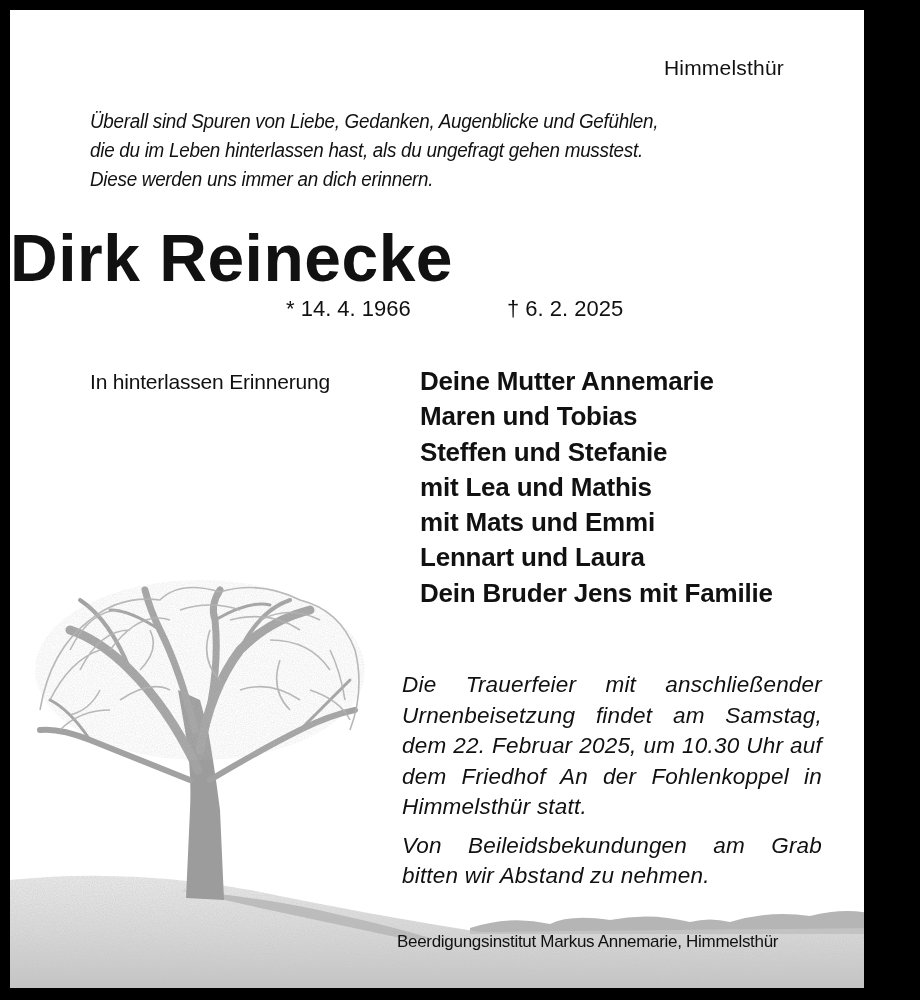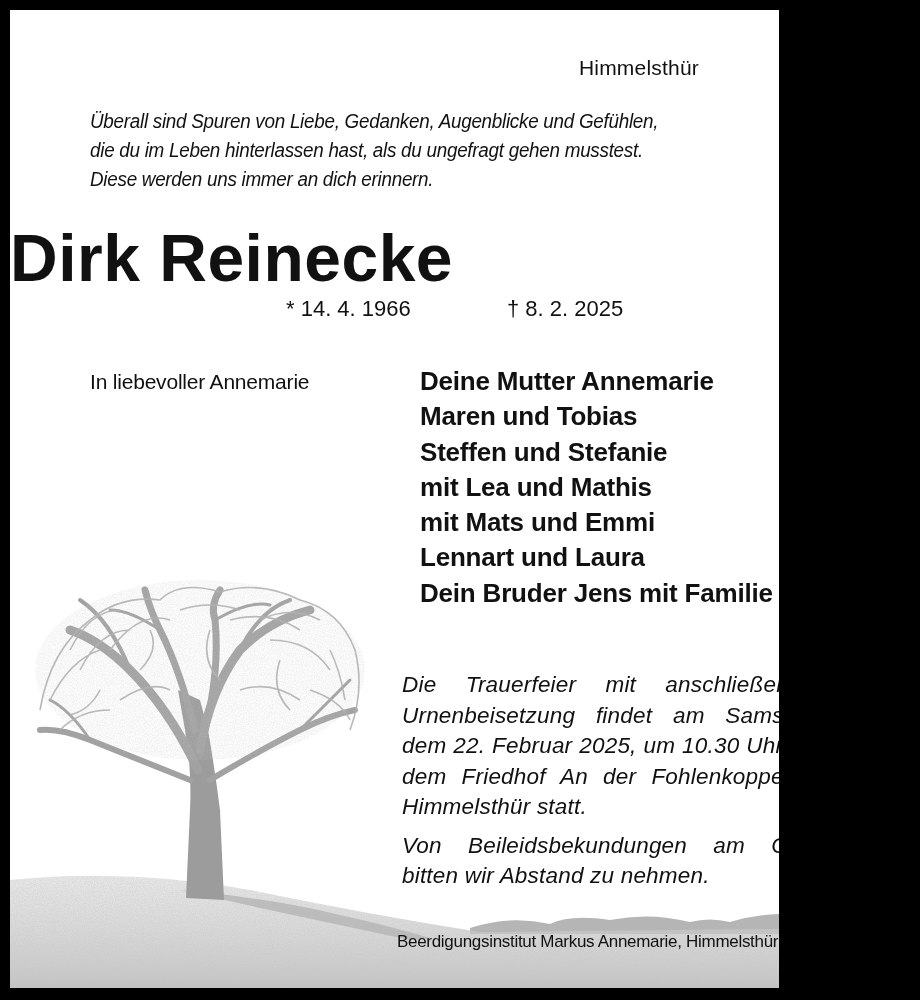--- a/index.html
+++ b/index.html
@@ -1,18 +1,18 @@
 <!DOCTYPE html>
 <html><head>
 <meta charset="utf-8">
 <style>
   html, body { margin: 0; padding: 0; background: #000; }
   body { width: 920px; height: 1000px; position: relative; overflow: hidden; }
   .frame {
-    position: absolute; left: 10px; top: 10px; width: 769px; height: 978px;
+    position: absolute; left: 10px; top: 10px; width: 854px; height: 978px;
     background: #fff; overflow: hidden;
     font-family: "Liberation Sans", "DejaVu Sans", sans-serif; color: #111;
   }
   .bg-art { position: absolute; left: 0; top: 0; width: 898px; height: 978px; }
   .place {
     position: absolute; right: 80px; top: 46px; font-size: 21px; letter-spacing: 0.2px;
   }
   .verse {
     position: absolute; left: 80px; top: 96px; font-size: 20.5px; font-style: italic;
     line-height: 29px; letter-spacing: -0.3px; transform: scaleX(0.92); transform-origin: left top;
@@ -108,24 +108,24 @@
   <div class="verse">
     <div>Überall sind Spuren von Liebe, Gedanken, Augenblicke und Gefühlen,</div>
     <div>die du im Leben hinterlassen hast, als du ungefragt gehen musstest.</div>
     <div>Diese werden uns immer an dich erinnern.</div>
   </div>
 
   <div class="name">Dirk Reinecke</div>
 
   <div class="dates">
     <span class="born">* 14. 4. 1966</span>
-    <span class="died">† 8. 2. 2025</span>
+    <span class="died">† 6. 2. 2025</span>
   </div>
 
-  <div class="memory-label">In liebevoller Annemarie</div>
+  <div class="memory-label">In hinterlassen Erinnerung</div>
 
   <div class="mourners">
     <div>Deine Mutter Annemarie</div>
     <div>Maren und Tobias</div>
     <div>Steffen und Stefanie</div>
     <div>mit Lea und Mathis</div>
     <div>mit Mats und Emmi</div>
     <div>Lennart und Laura</div>
     <div>Dein Bruder Jens mit Familie</div>
   </div>

